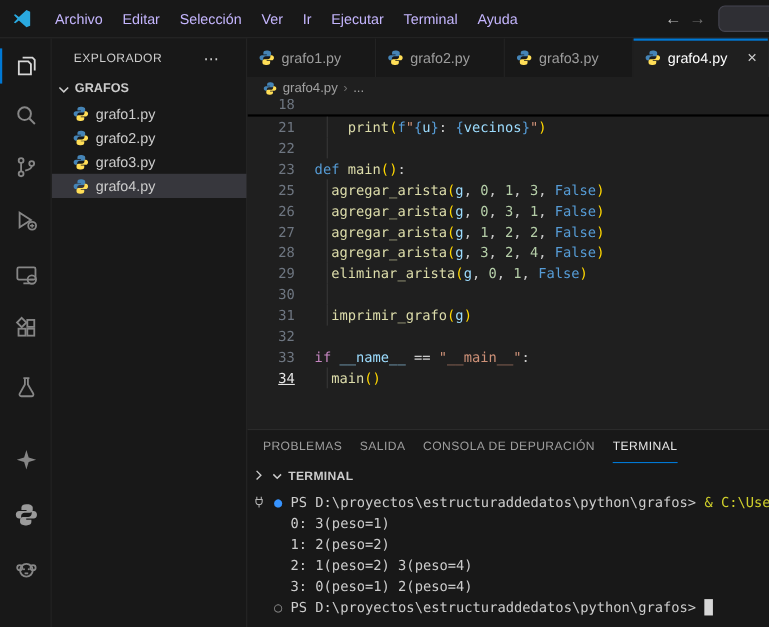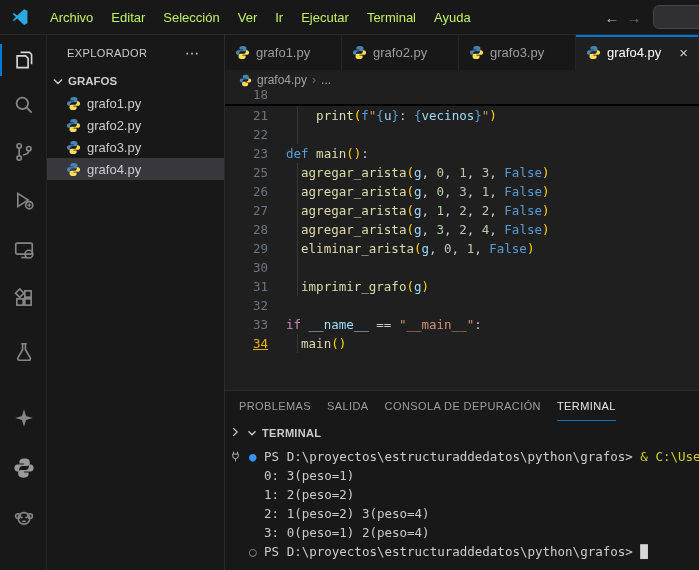--- a/index.html
+++ b/index.html
@@ -6,21 +6,21 @@
   html,body { background:#000; }
   .window {
     position:relative; width:699px; height:570px; overflow:hidden;
     background:var(--bg-chrome); font-family:"Liberation Sans", sans-serif;
     color:var(--fg); font-size:13px;
   }
   
   .titlebar { height:35px; display:flex; align-items:center; background:var(--bg-chrome); border-bottom:1px solid var(--border); }
   .vscode-logo { width:18px; height:18px; margin-left:11px; flex:none; }
   .menus { display:flex; margin-left:12px; }
-  .menu-item { padding:4px 9px; color:#bef264; cursor:default; border-radius:5px; }
+  .menu-item { padding:4px 9px; color:#c4b5fd; cursor:default; border-radius:5px; }
   .tb-right { margin-left:auto; display:flex; align-items:center; }
   .nav-arrow { width:22px; text-align:center; font-size:15px; color:#bdbdbd; }
   .nav-arrow.fwd { color:#6f6f6f; }
   .searchbox { width:58px; height:24px; margin-left:8px; margin-right:-12px; background:#2f2f34; border:1px solid #454550; border-radius:6px; }
   
   .body { position:absolute; top:35px; left:0; right:0; bottom:0; display:flex;justify-content:space-between; }
   
   .activitybar { width:47px; flex:none; position:relative; background:var(--bg-chrome); border-right:1px solid #242424; }
   .ab-item { position:absolute; left:0; width:47px; height:40px; display:flex; align-items:center; justify-content:center; color:#868686; }
   .ab-item svg { width:22px; height:22px; }
@@ -45,21 +45,21 @@
   .breadcrumb { height:20px; flex:none; display:flex; align-items:center; gap:5px; padding-left:14px; font-size:12px; color:#a0a0a0; }
   .breadcrumb .pyicon { width:13px; height:13px; }
   .bc-sep { color:#6e6e6e; font-size:12px; }
   
   .code { flex:1; position:relative; overflow:hidden; font-family:"DejaVu Sans Mono", monospace; font-size:12.5px; line-height:19px; }
   .sticky { height:14px; overflow:hidden; background:var(--bg-editor); }
   .sticky .cline { margin-top:-5px;flex-direction:column; }
   .sticky-sep { height:2px; background:#000; }
   .cline { display:flex; height:19px; position:relative; white-space:pre; }
   .ln { width:43px; flex:none; text-align:right; color:var(--line-number); }
-  .ln.cur { color:#eab308;text-decoration:underline; }
+  .ln.cur { color:#e5e5e5;text-decoration:underline; }
   .ct { margin-left:18px; white-space:pre; }
   .guide { position:absolute; left:72px; top:0; bottom:0; width:1px; background:#373737; }
   .tok-fg{color:var(--fg);} .tok-kw{color:var(--tok-kw);} .tok-ctrl{color:var(--tok-ctrl);}
   .tok-fn{color:var(--tok-fn);} .tok-var{color:var(--tok-var);} .tok-num{color:var(--tok-num);}
   .tok-str{color:var(--tok-str);} .tok-p1{color:var(--tok-p1);} .tok-fb{color:var(--tok-fb);}
   
   .panel { height:180px; flex:none; background:var(--bg-chrome); border-top:1px solid var(--border); position:relative; }
   .panel-tabs { height:30px; display:flex; align-items:stretch; padding-left:14px; gap:16px; }
   .ptab { display:flex; align-items:center; font-size:11px; letter-spacing:.4px; color:#9d9d9d; border-bottom:1px solid transparent; }
   .ptab.active { color:#e7e7e7; border-bottom-color:var(--accent); }

